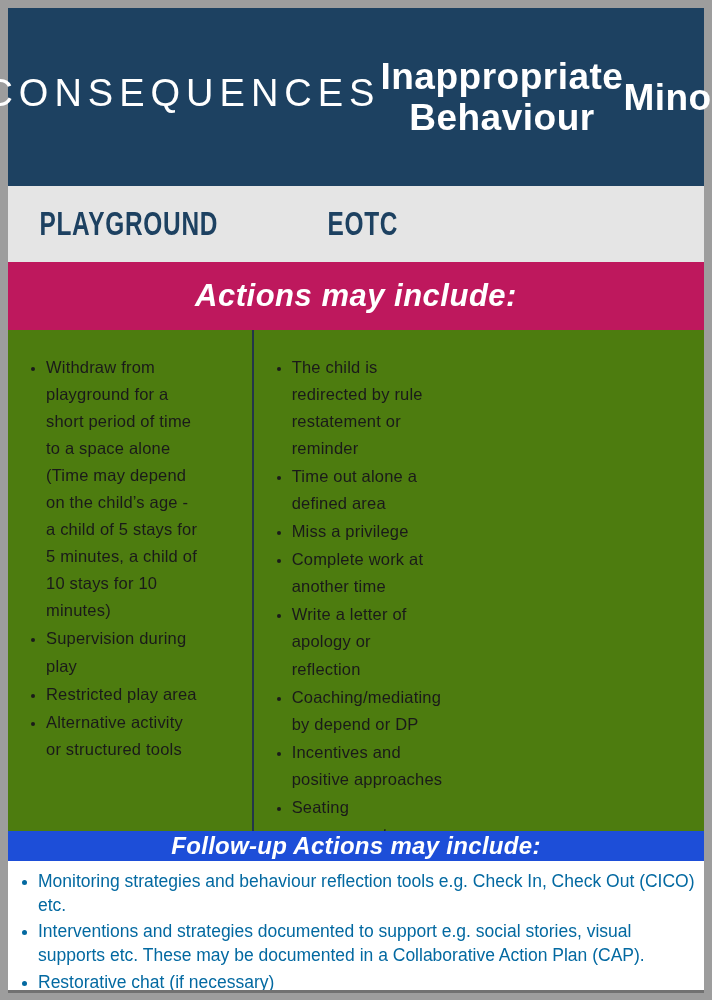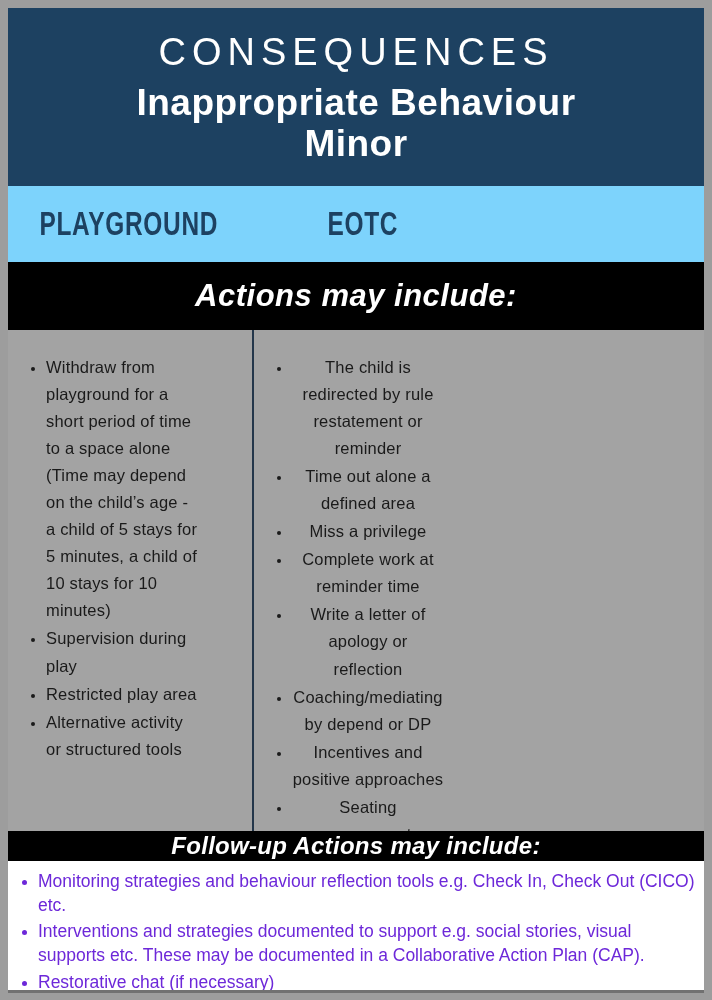--- a/index.html
+++ b/index.html
@@ -16,92 +16,92 @@
     width:696px;height:982px;
     background:#ffffff;
     box-shadow:0 3px 0 rgba(60,60,60,.45);
     display:flex;flex-direction:column;
   }
   
   .header{
     height:176px;flex:0 0 176px;
     background:#1d4161;
     color:#ffffff;
-    display:flex;flex-direction:column;
+    display:flex;flex-direction:row;
     align-items:center;justify-content:center;
     text-align:center;
     padding-top:2px;
   }
   .eyebrow{
     font-size:38px;
     font-weight:300;
     letter-spacing:6px;
     line-height:1.15;
     margin-bottom:8px;
   }
   .title-line{
     font-size:37px;
     font-weight:700;
     line-height:1.1;
     letter-spacing:.5px;
   }
   
   .col-headers{
     height:76px;flex:0 0 76px;
-    background:#7dd3fc;
+    background:#e5e5e5;
     display:grid;
     grid-template-columns:1fr 1fr 1fr;
     align-items:center;
   }
   .col-header{
     text-align:center;
     color:#1d4161;
     font-weight:700;
     font-size:33px;
     letter-spacing:1px;
   }
   .col-header .condense{
     display:inline-block;
     transform:scaleX(.74);
     transform-origin:center;
     white-space:nowrap;
   }
   
   .actions-bar{
     height:68px;flex:0 0 68px;
-    background:#000000;
+    background:#be185d;
     color:#ffffff;
     display:flex;align-items:center;justify-content:center;
     font-size:31px;
     font-style:italic;
     font-weight:600;
     letter-spacing:.5px;
   }
   .followup-bar{
     height:30px;flex:0 0 30px;
-    background:#000000;
+    background:#1d4ed8;
     color:#ffffff;
     display:flex;align-items:center;justify-content:center;
     font-size:24px;
     font-style:italic;
     font-weight:600;
     letter-spacing:.3px;
   }
   
   .content{
     flex:0 0 501px;
     height:501px;
     display:grid;
     grid-template-columns:1fr 1fr 1fr;
-    background:#a3a3a3;
+    background:#4d7c0f;
     overflow:hidden;
     gap:35px;
   }
   .content .col{padding:10px 6px 0 0;}
-  .content .col + .col{border-left:2px solid #23364a;text-align:center;}
+  .content .col + .col{border-left:2px solid #23364a;}
   .content ul{
     margin:14px 0 0 0;
     padding:0 10px 0 38px;
     list-style:disc;
     color:#1a1a1a;
     font-size:16.5px;
     line-height:1.64;
     letter-spacing:.2px;
   }
   .content li{margin-bottom:1px;}
@@ -109,21 +109,21 @@
   
   .followup{
     flex:1 1 auto;
     background:#ffffff;
     overflow:hidden;
   }
   .followup ul{
     margin:8px 0 0 0;
     padding:0 4px 0 30px;
     list-style:disc;
-    color:#6d28d9;
+    color:#0369a1;
     font-size:17.5px;
     line-height:1.38;
   }
   .followup li{margin-bottom:2px;}
   .followup li::marker{font-size:15px;}
 </style>
 </head>
 <body>
 
 <div class="frame">
@@ -148,21 +148,21 @@
           <li>Supervision during play</li>
           <li>Restricted play area</li>
           <li>Alternative activity or structured tools</li>
         </ul>
     </div>
     <div class="col">
       <ul>
           <li>The child is redirected by rule restatement or reminder</li>
           <li>Time out alone a defined area</li>
           <li>Miss a privilege</li>
-          <li>Complete work at reminder time</li>
+          <li>Complete work at another time</li>
           <li>Write a letter of apology or reflection</li>
           <li>Coaching/mediating by depend or DP</li>
           <li>Incentives and positive approaches</li>
           <li>Seating arrangements</li>
         </ul>
     </div>
   </div>
 
   <div class="followup-bar">Follow-up Actions may include:</div>
 

